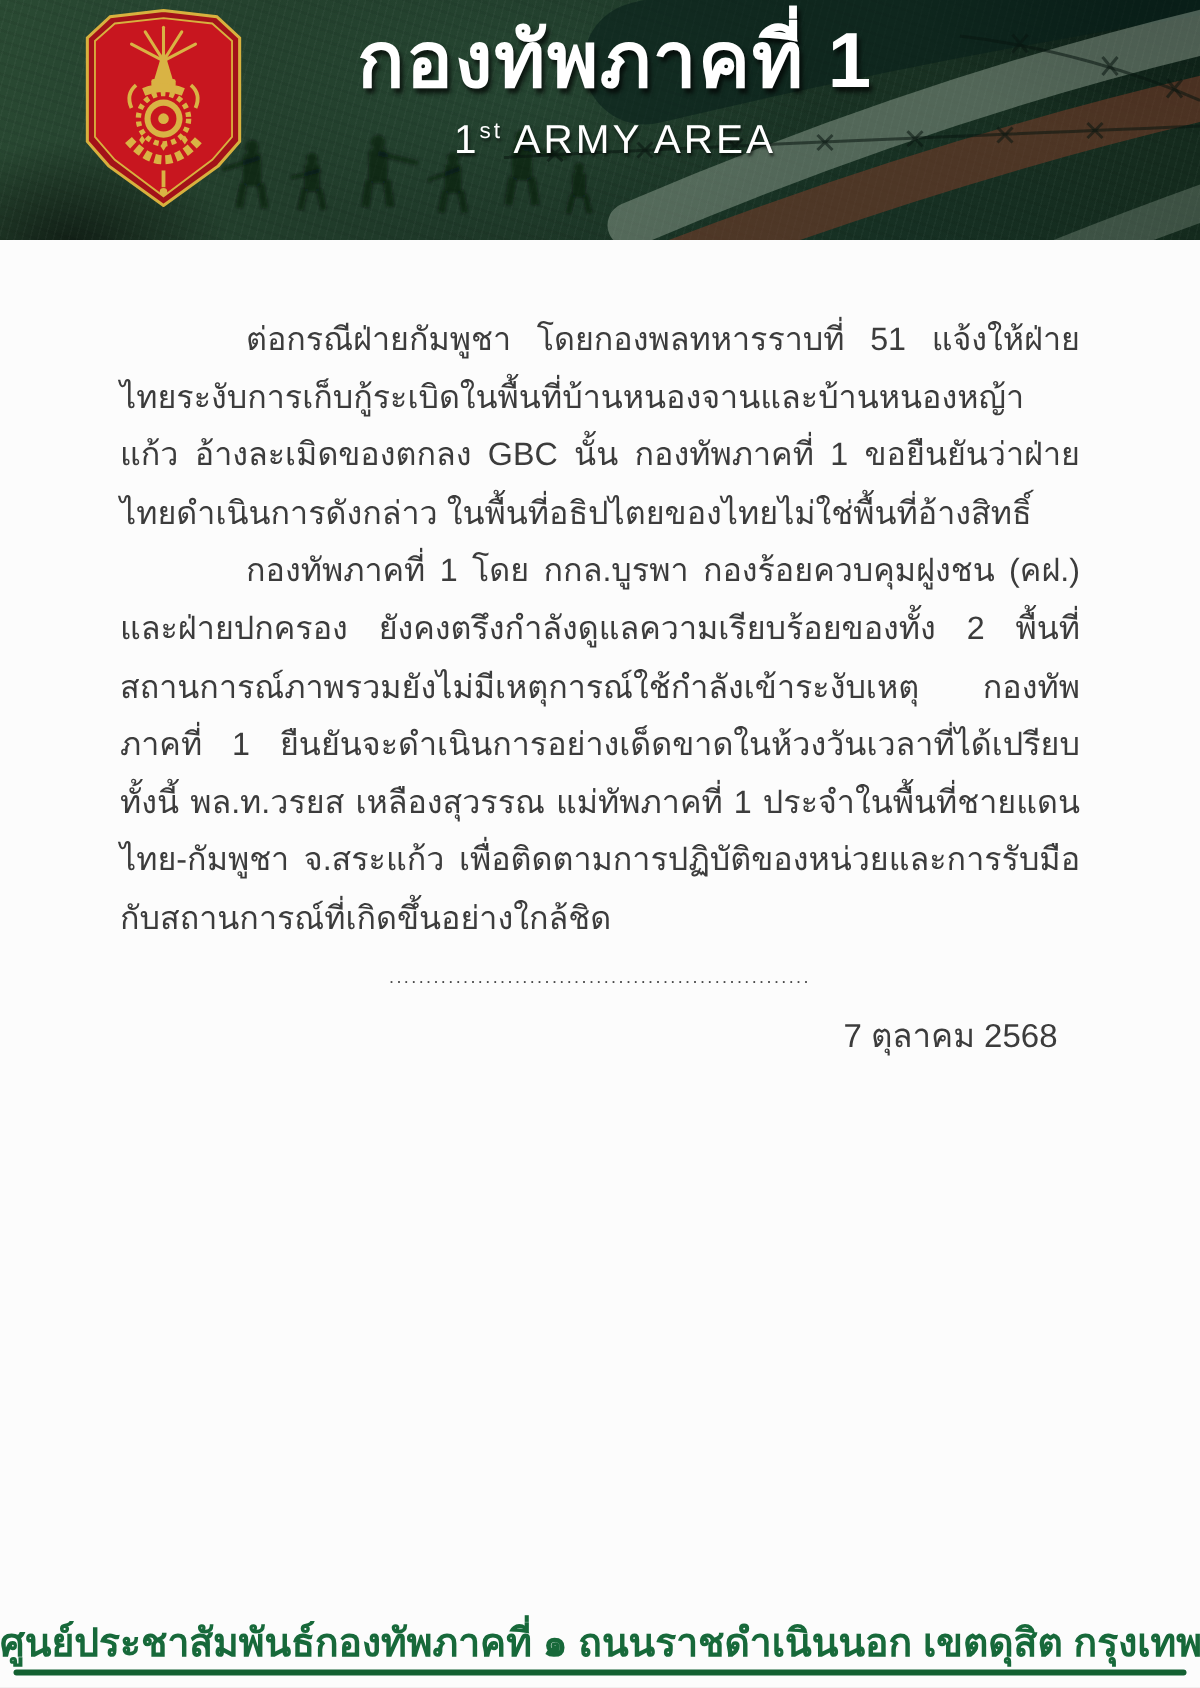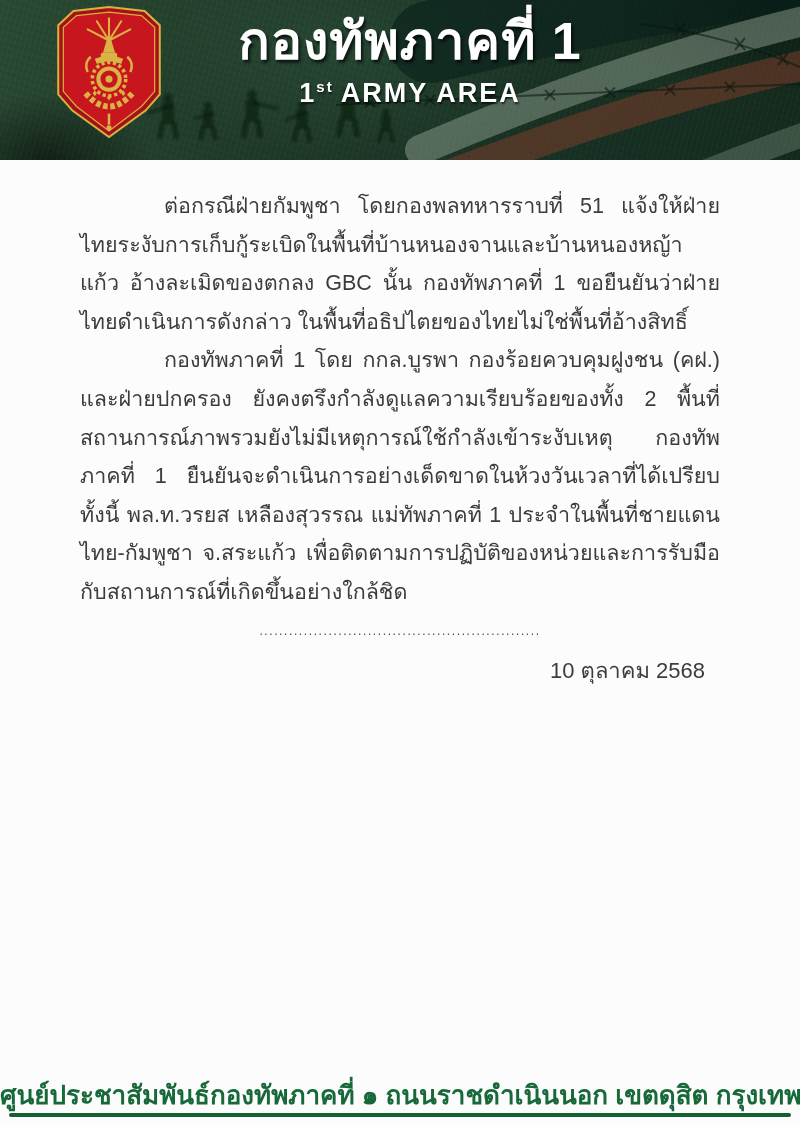--- a/index.html
+++ b/index.html
@@ -29,33 +29,33 @@
   .emblem { position:absolute; top:6px; left:56px; width:106px; height:132px; z-index:4; }
   .header-text {
     position:absolute; left:170px; top:4px; width:480px; z-index:3;
     text-align:center; color:#ffffff;
   }
   .title {
     margin:0; font-size:52px; font-weight:800; line-height:74px; letter-spacing:1px;
     text-shadow:2px 3px 3px rgba(0,0,0,.68);
   }
   .subtitle {
-    font-size:27px; font-weight:700; letter-spacing:2px; line-height:30px;
+    font-size:27px; font-weight:400; letter-spacing:2px; line-height:30px;
     text-shadow:1px 2px 2px rgba(0,0,0,.6);
   }
   .subtitle .ordinal { font-size:15px; vertical-align:super; line-height:0; }
   .subtitle .area-name { margin-left:7px; }
   .press-release {
     margin-top:12px; font-size:15px; font-weight:500; letter-spacing:9px;
     color:#e9ece9; text-shadow:1px 1px 2px rgba(0,0,0,.6);
   }
 
   
   .content {
-    position:absolute; top:156px; left:0; width:800px; z-index:2;
+    position:absolute; top:176px; left:0; width:800px; z-index:2;
   }
   .paragraphs {
     margin:31px 80px 0; font-size:21.5px; line-height:38.6px;
     color:#3c3c3c; text-align:justify;
   }
   .paragraphs p { margin:0; text-indent:84px; }
   .separator {
     text-align:center; margin-top:12px; color:#4a4a4a;
     font-size:12px; letter-spacing:1.6px; line-height:14px;
   }
@@ -185,21 +185,21 @@
       <div class="subtitle"><span>1</span><span class="ordinal">st</span><span class="area-name">ARMY AREA</span></div>
     </div>
   </div>
 
   <div class="content">
     <div class="paragraphs">
       <p>ต่อกรณีฝ่ายกัมพูชา โดยกองพลทหารราบที่ 51 แจ้งให้ฝ่ายไทยระงับการเก็บกู้ระเบิดในพื้นที่บ้านหนองจานและบ้านหนองหญ้าแก้ว อ้างละเมิดของตกลง GBC นั้น กองทัพภาคที่ 1 ขอยืนยันว่าฝ่ายไทยดำเนินการดังกล่าว ในพื้นที่อธิปไตยของไทยไม่ใช่พื้นที่อ้างสิทธิ์</p>
       <p>กองทัพภาคที่ 1 โดย กกล.บูรพา กองร้อยควบคุมฝูงชน (คฝ.) และฝ่ายปกครอง ยังคงตรึงกำลังดูแลความเรียบร้อยของทั้ง 2 พื้นที่ สถานการณ์ภาพรวมยังไม่มีเหตุการณ์ใช้กำลังเข้าระงับเหตุ กองทัพภาคที่ 1 ยืนยันจะดำเนินการอย่างเด็ดขาดในห้วงวันเวลาที่ได้เปรียบ ทั้งนี้ พล.ท.วรยส เหลืองสุวรรณ แม่ทัพภาคที่ 1 ประจำในพื้นที่ชายแดนไทย-กัมพูชา จ.สระแก้ว เพื่อติดตามการปฏิบัติของหน่วยและการรับมือกับสถานการณ์ที่เกิดขึ้นอย่างใกล้ชิด</p>
     </div>
     <div class="separator">.........................................................</div>
-    <div class="date-line">10 ตุลาคม 2568</div>
+    <div class="date-line">7 ตุลาคม 2568</div>
   </div>
 
   <div class="footer">
     <div class="footer-text">ศูนย์ประชาสัมพันธ์กองทัพภาคที่ ๑ ถนนราชดำเนินนอก เขตดุสิต กรุงเทพมหานคร ๑๐๓๐๐</div>
     <div class="footer-rule"></div>
   </div>
 
 </div>
 
 </body></html>

